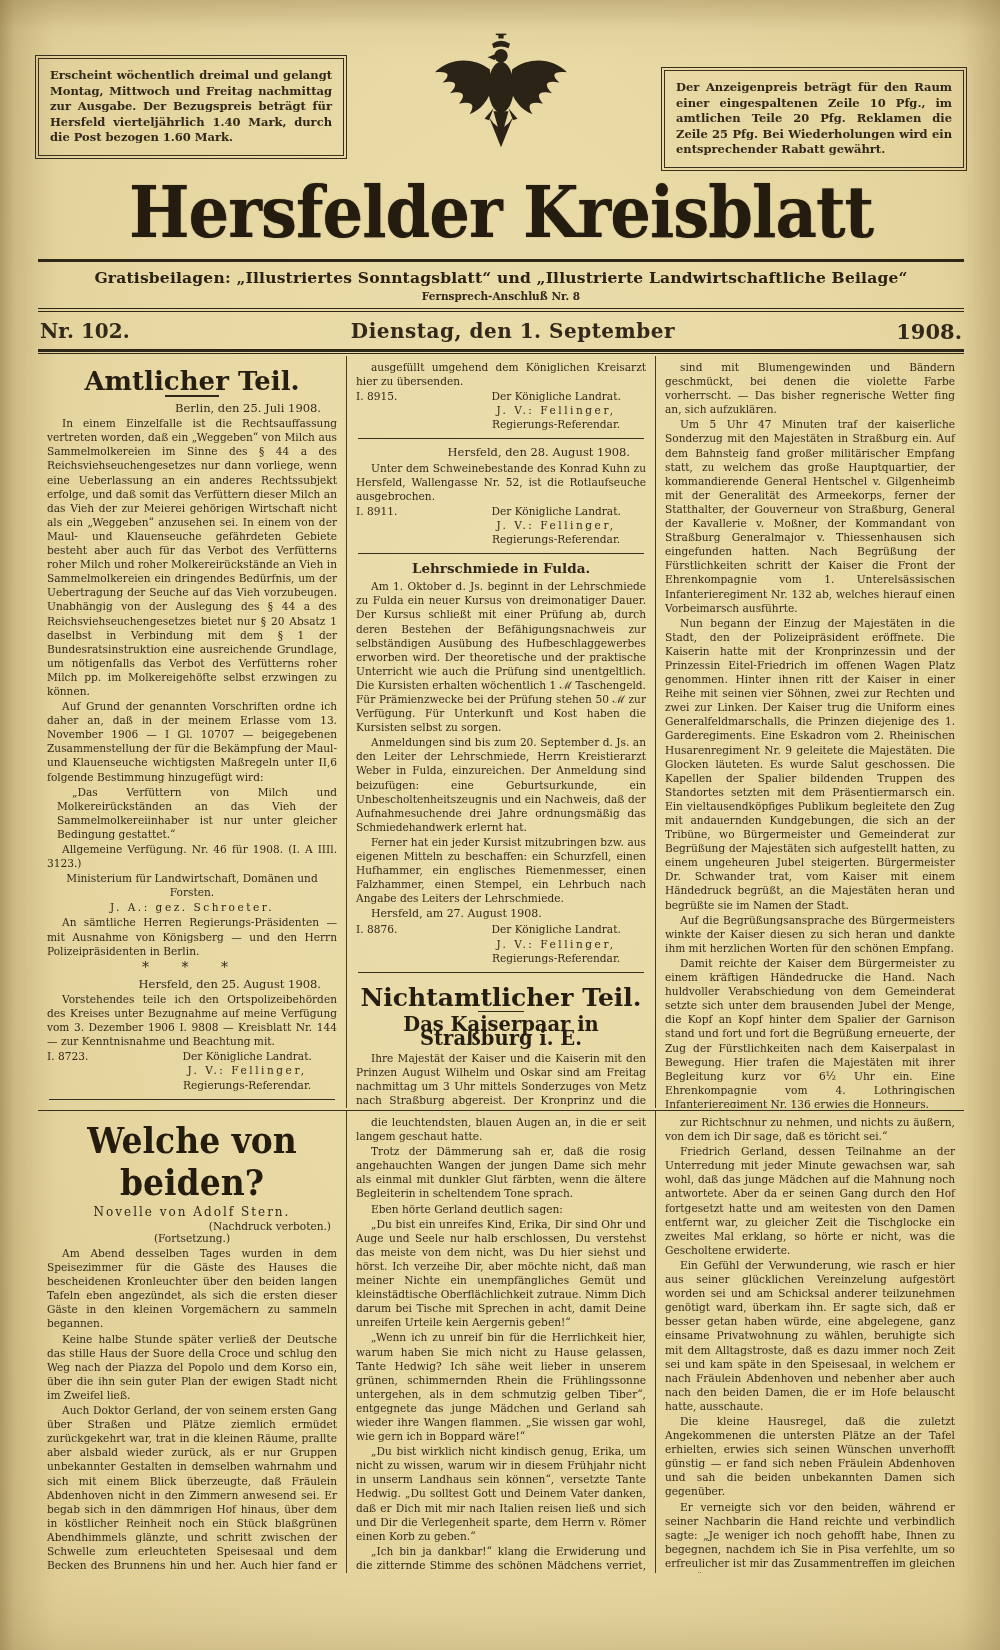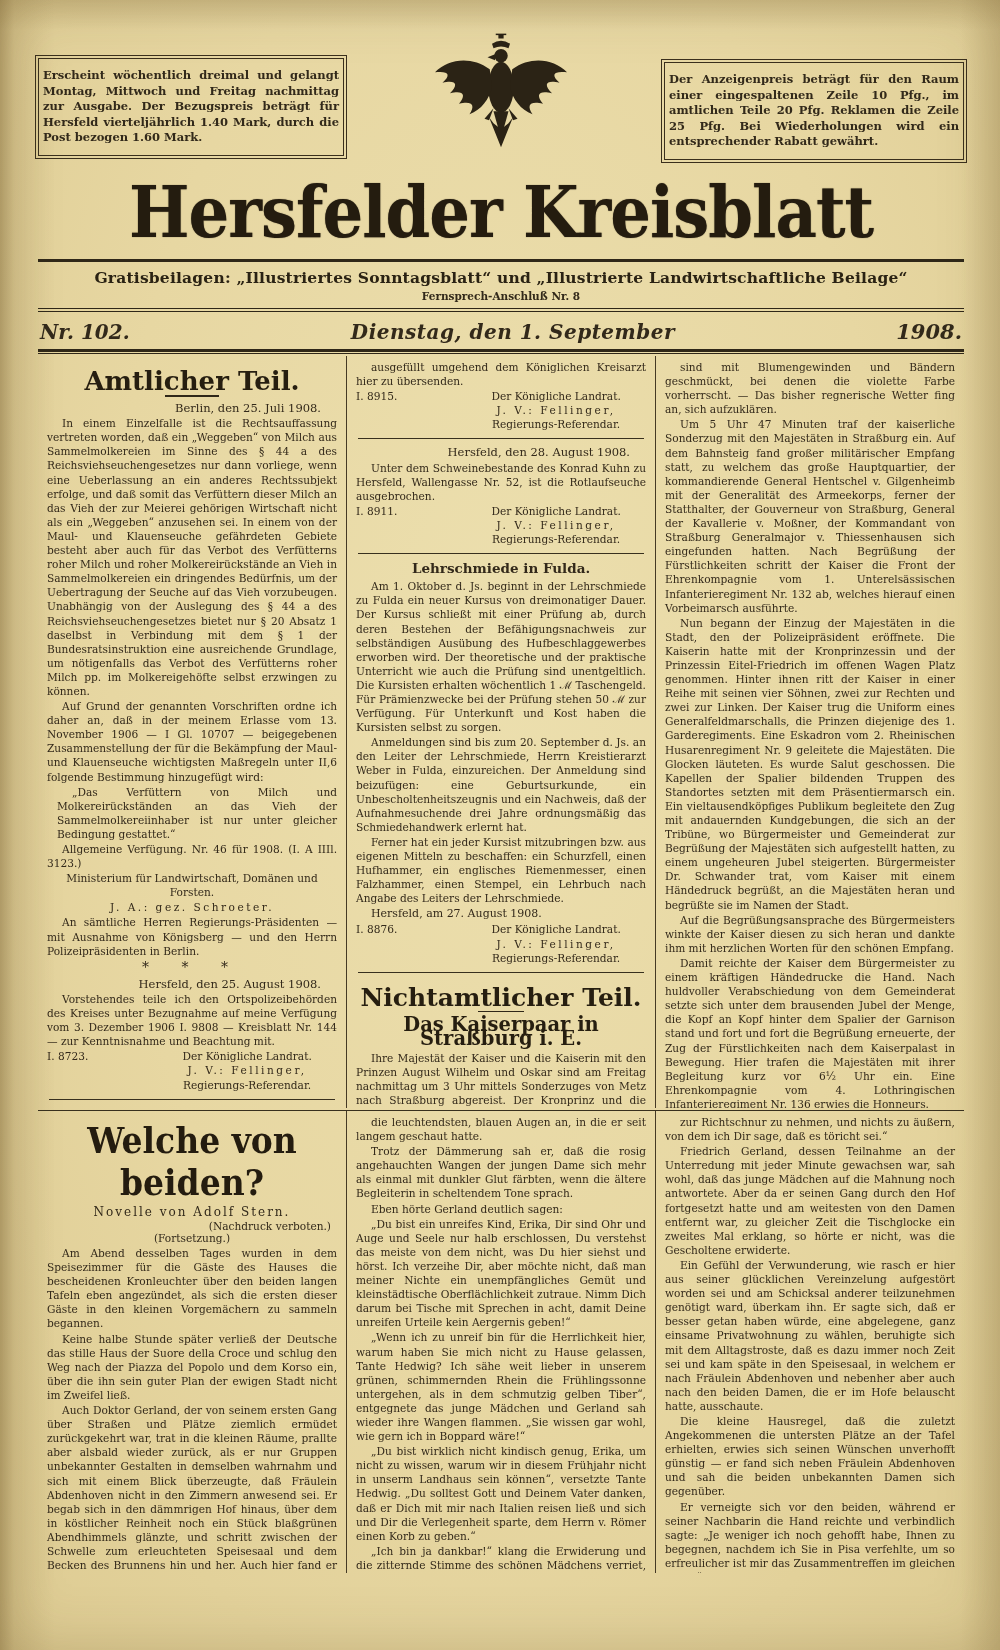--- a/index.html
+++ b/index.html
@@ -13,43 +13,43 @@
       linear-gradient(180deg, rgba(140,115,60,.22) 0px, rgba(0,0,0,0) 30px),
       radial-gradient(ellipse at 50% 40%, #ecdfae 0%, #e7d7a2 55%, #ddcb92 100%);
     color:#32291a;
     box-shadow: inset 0 0 60px rgba(100,75,30,.25);
   }
   .inner { padding:26px 36px 0 38px; }
 
   
   .mast-row { position:relative; height:142px; }
   .mast-box {
-    position:absolute; top:32px; width:306px; padding:9px 4px;
+    position:absolute; top:32px; width:306px; padding:9px 11px;
     border:1px solid #3a2f1c; box-shadow:0 0 0 3px transparent, inset 0 0 0 0;
     outline:1px solid #3a2f1c; outline-offset:2px;
     font-size:11.5px; font-weight:bold; line-height:15.5px; text-align:justify;
   }
   .mast-box.left { left:0; }
-  .mast-box.right { right:0; top:36px; width:300px; }
+  .mast-box.right { right:0; top:44px; width:300px; }
   .eagle-wrap { position:absolute; left:50%; top:-2px; transform:translateX(-50%); width:170px; height:150px; text-align:center; }
   .eagle-wrap svg { width:150px; height:146px; }
 
   .paper-title {
     text-align:center; font-weight:bold; font-size:64px; letter-spacing:-1px;
     color:#241c0f; margin:6px 0 10px 0; transform:scaleY(1.12);
     text-shadow:0 0 1px rgba(36,28,15,.65);
     white-space:nowrap;
   }
 
   .rule-thick { border-top:3px solid #2f2718; margin:4px 0 6px 0; }
   .rule-dbl { border-top:1px solid #2f2718; border-bottom:1px solid #2f2718; height:4px; margin:6px 0 0 0; }
   .subtitle { text-align:center; font-weight:bold; font-size:15.5px; letter-spacing:.2px; color:#2a2213; }
   .phoneline { text-align:center; font-weight:bold; font-size:10.5px; margin-top:3px; }
 
-  .date-row { display:flex; align-items:flex-end; justify-content:space-between; padding:7px 2px 5px 2px;font-style:italic; }
+  .date-row { display:flex; align-items:flex-start; justify-content:space-between; padding:7px 2px 5px 2px; }
   .date-row .no   { font-size:20px; font-weight:bold; }
   .date-row .mid  { font-size:20px; font-weight:bold; letter-spacing:.5px; }
   .date-row .yr   { font-size:21px; font-weight:bold; }
   .rule-bottom { border-top:3px solid #2f2718; border-bottom:1px solid #2f2718; height:5px; margin:0 0 2px 0; }
 
   
   .cols { display:flex; }
   .col { flex:1 1 0; padding:4px 9px 0 9px; overflow:hidden; }
   .col + .col { border-left:1px solid #453a24; }
   .main-cols { height:752px; }

